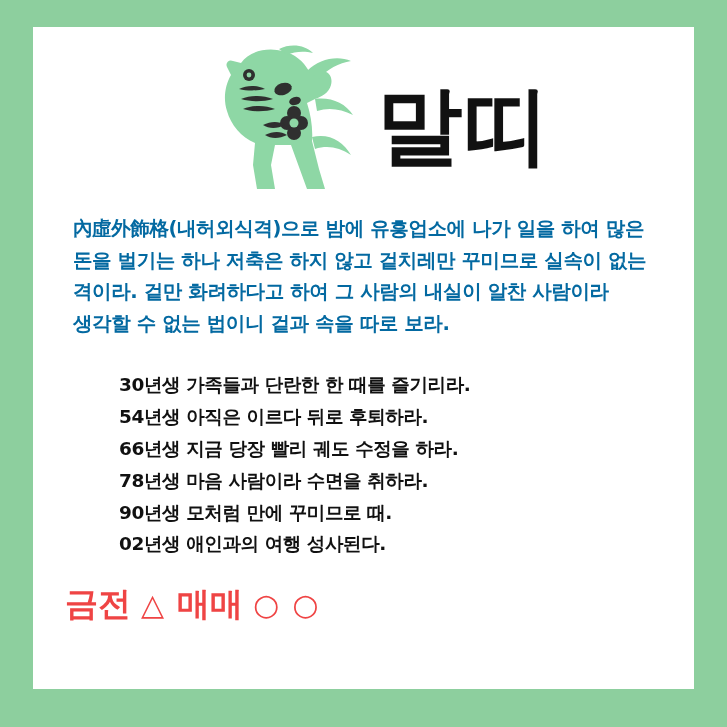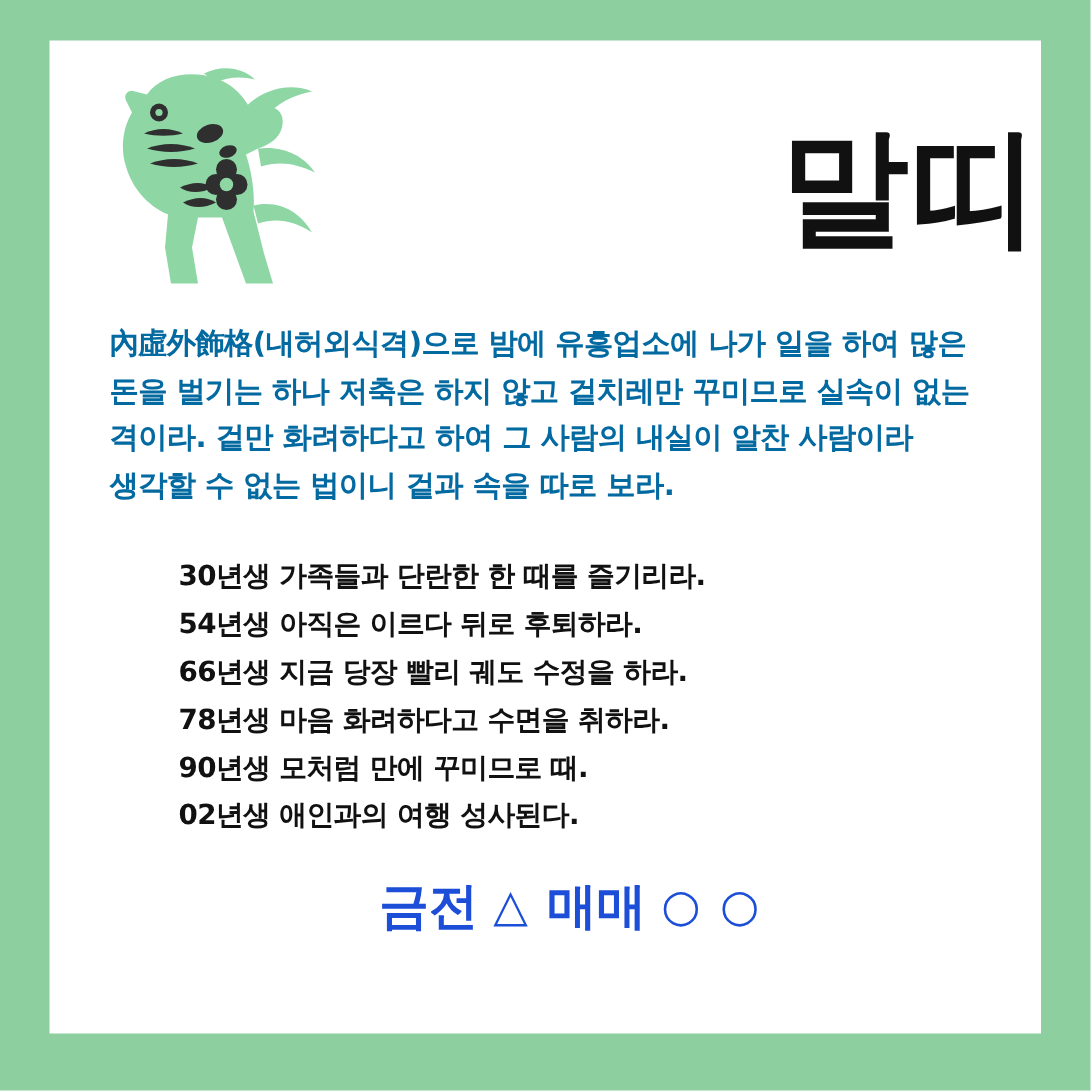--- a/index.html
+++ b/index.html
@@ -18,21 +18,21 @@
     left: 33px;
     top: 27px;
     width: 661px;
     height: 662px;
     background: #ffffff;
     box-sizing: border-box;
   }
   .header {
     display: flex;
     align-items: center;
-    justify-content: space-between;
+    justify-content: center;
     padding-top: 14px;
     height: 150px;
     gap: 10px;
   }
   .horse-wrap {
     width: 190px;
     height: 150px;
     display: flex;
     align-items: flex-end;
     justify-content: center;
@@ -66,25 +66,24 @@
     font-family: "DejaVu Sans", "Liberation Sans", sans-serif;
     margin-left: 44px;
   }
   .year-line {
     white-space: nowrap;
   }
   .fortune-row {
     margin-top: 22px;
     display: flex;
     align-items: center;
-    justify-content: center;
     gap: 13px;
     font-size: 33px;
     font-weight: bold;
-    color: #1d4ed8;
+    color: #ef4444;
     font-family: "DejaVu Sans", "Liberation Sans", sans-serif;
     padding-left: 32px;
   }
   .fortune-item {
     display: flex;
     align-items: center;
     gap: 10px;
   }
   .fortune-mark {
     font-size: 30px;
@@ -128,21 +127,21 @@
     </div>
     <div class="zodiac-title">말띠</div>
   </div>
 
   <div class="body-text">內虛外飾格(내허외식격)으로 밤에 유흥업소에 나가 일을 하여 많은 돈을 벌기는 하나 저축은 하지 않고 겉치레만 꾸미므로 실속이 없는 격이라. 겉만 화려하다고 하여 그 사람의 내실이 알찬 사람이라 생각할 수 없는 법이니 겉과 속을 따로 보라.</div>
 
   <div class="years">
     <div class="year-line">30년생 가족들과 단란한 한 때를 즐기리라.</div>
     <div class="year-line">54년생 아직은 이르다 뒤로 후퇴하라.</div>
     <div class="year-line">66년생 지금 당장 빨리 궤도 수정을 하라.</div>
-    <div class="year-line">78년생 마음 화려하다고 수면을 취하라.</div>
+    <div class="year-line">78년생 마음 사람이라 수면을 취하라.</div>
     <div class="year-line">90년생 모처럼 만에 꾸미므로 때.</div>
     <div class="year-line">02년생 애인과의 여행 성사된다.</div>
   </div>
 
   <div class="fortune-row">
     <div class="fortune-item">
       <span>금전</span>
       <span class="fortune-mark">△</span>
     </div>
     <div class="fortune-item">

